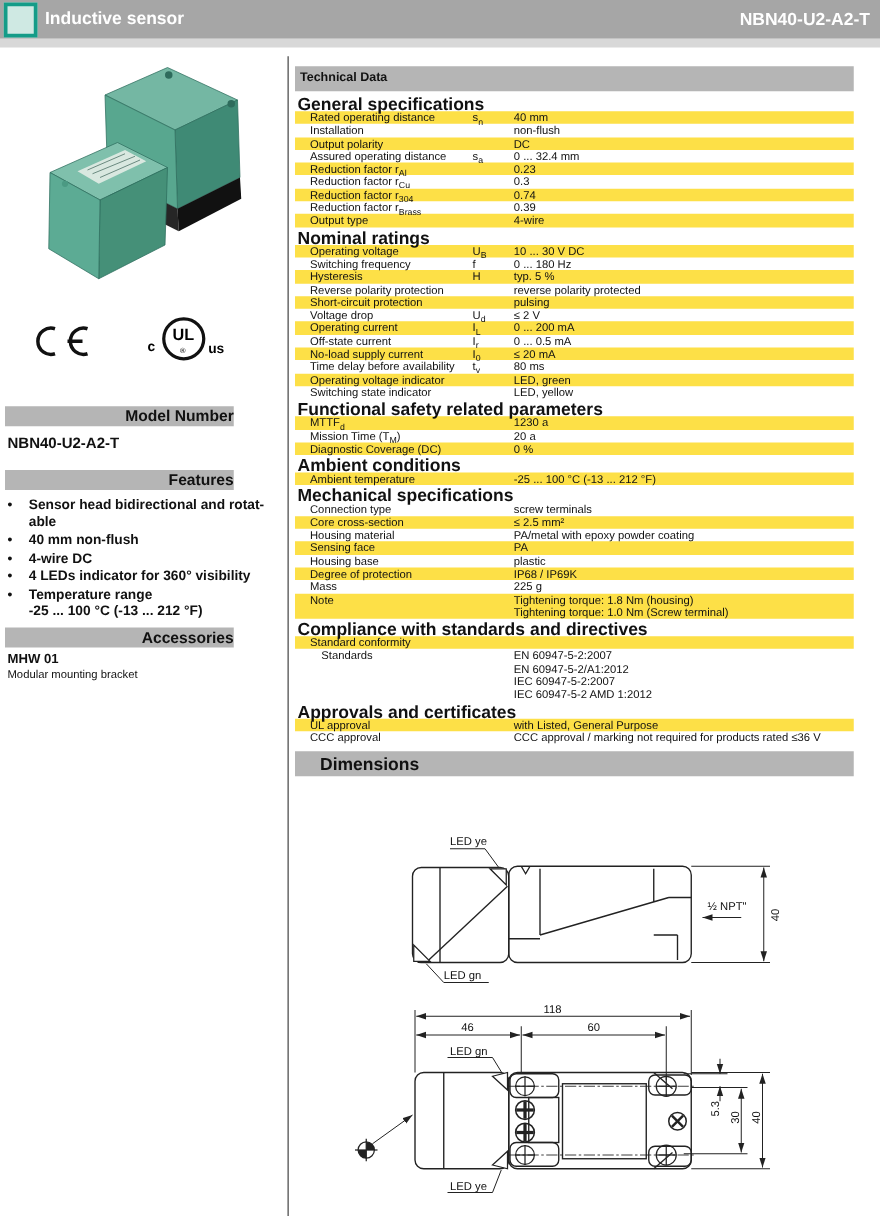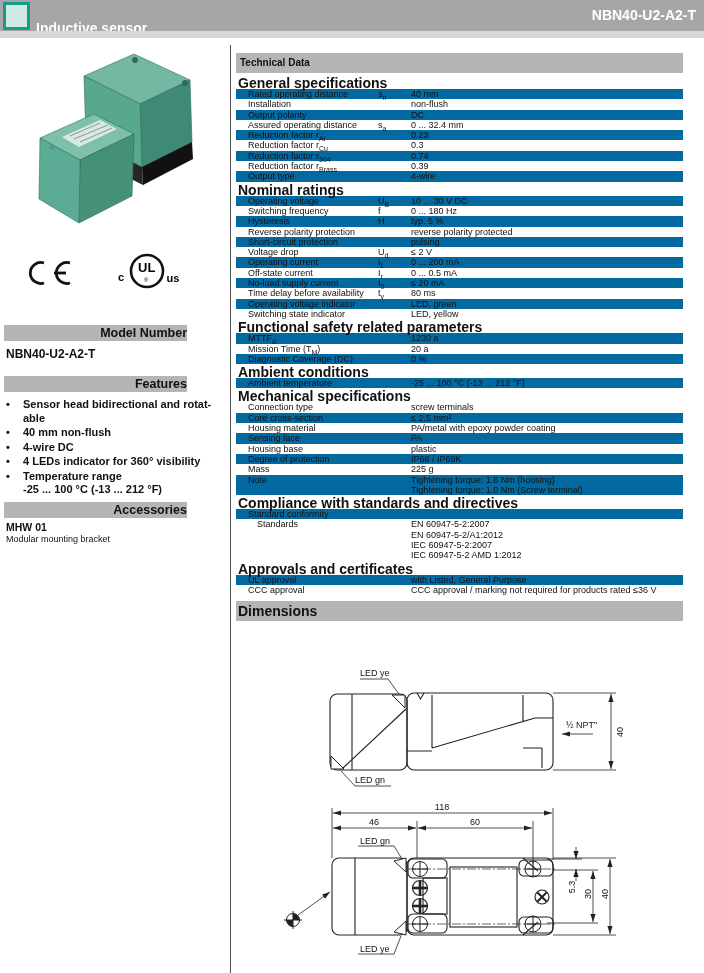--- a/index.html
+++ b/index.html
@@ -2,21 +2,21 @@
 <html><head>
 <meta charset="utf-8">
 <style>
   html,body{margin:0;padding:0;}
   body{width:704px;height:973px;position:relative;background:#ffffff;
        font-family:"Liberation Sans",sans-serif;color:#111;overflow:hidden;}
   
   .topbar{position:absolute;left:0;top:0;width:704px;height:31px;background:#a6a6a6;}
   .topbar-strip{position:absolute;left:0;top:31px;width:704px;height:7px;background:#d8d8d8;}
   .logo-sq{position:absolute;left:3px;top:2px;width:21px;height:22px;background:#cfe9e3;border:3px solid #149c88;}
-  .topbar .t-left{position:absolute;left:36px;top:20px;font-size:14px;font-weight:bold;color:#fff;}
+  .topbar .t-left{position:absolute;left:36px;top:6px;font-size:14px;font-weight:bold;color:#fff;}
   .topbar .t-right{position:absolute;right:8px;top:7px;font-size:14px;font-weight:bold;color:#fff;}
   
   .vdivider{position:absolute;left:230px;top:45px;width:1px;height:928px;background:#4a4a4a;}
   
   .secbar{position:absolute;left:4px;width:183px;height:16px;background:#b5b5b5;
           font-size:12.5px;font-weight:bold;line-height:16px;padding-left:5px;box-sizing:border-box;text-align:right;}
   #bar-model{top:325px;} #bar-features{top:376px;} #bar-accessories{top:502px;padding-left:37px;}
   .model-val{position:absolute;left:6px;top:347px;font-size:12px;font-weight:bold;}
   .features-list{position:absolute;left:6px;top:398px;width:212px;}
   .feat-item{display:flex;font-size:11px;font-weight:bold;line-height:13.5px;margin-bottom:1px;}
@@ -25,28 +25,28 @@
   .acc-name{position:absolute;left:6px;top:521px;font-size:10.5px;font-weight:bold;}
   .acc-desc{position:absolute;left:6px;top:534px;font-size:9px;}
   .photo{position:absolute;left:22px;top:46px;}
   .marks{position:absolute;left:25px;top:250px;width:180px;height:46px;}
   
   .techbar{position:absolute;left:236px;top:53px;width:447px;height:20px;background:#b5b5b5;
            font-size:10px;font-weight:bold;line-height:20px;padding-left:4px;box-sizing:border-box;}
   .table{position:absolute;left:236px;top:75px;width:447px;}
   .tgroup{font-weight:bold;font-size:14px;line-height:10px;padding:3px 0 1px 2px;}
   .trow{display:flex;min-height:10.3px;line-height:10.3px;font-size:9px;}
-  .trow.shade{background:#0369a1;}
+  .trow.shade{background:#fde047;}
   .tlabel{width:142px;padding-left:12px;flex:none;box-sizing:border-box;}
   .tlabel.ind{padding-left:21px;}
   .tsym{width:33px;flex:none;}
   .tval{flex:1;white-space:pre-line;}
   sub{font-size:7px;line-height:0;}
   .dimsbar{position:absolute;left:236px;top:601px;width:447px;height:20px;background:#b5b5b5;
-           font-size:14px;font-weight:bold;line-height:20px;padding-left:2px;box-sizing:border-box;}
+           font-size:14px;font-weight:bold;line-height:20px;padding-left:20px;box-sizing:border-box;}
   .drawing1{position:absolute;left:236px;top:630px;}
   .drawing2{position:absolute;left:236px;top:800px;}
   svg text{font-family:"Liberation Sans",sans-serif;}
 </style>
 </head>
 <body>
 
 <div class="topbar">
   <span class="t-left">Inductive sensor</span>
   <span class="t-right">NBN40-U2-A2-T</span>

